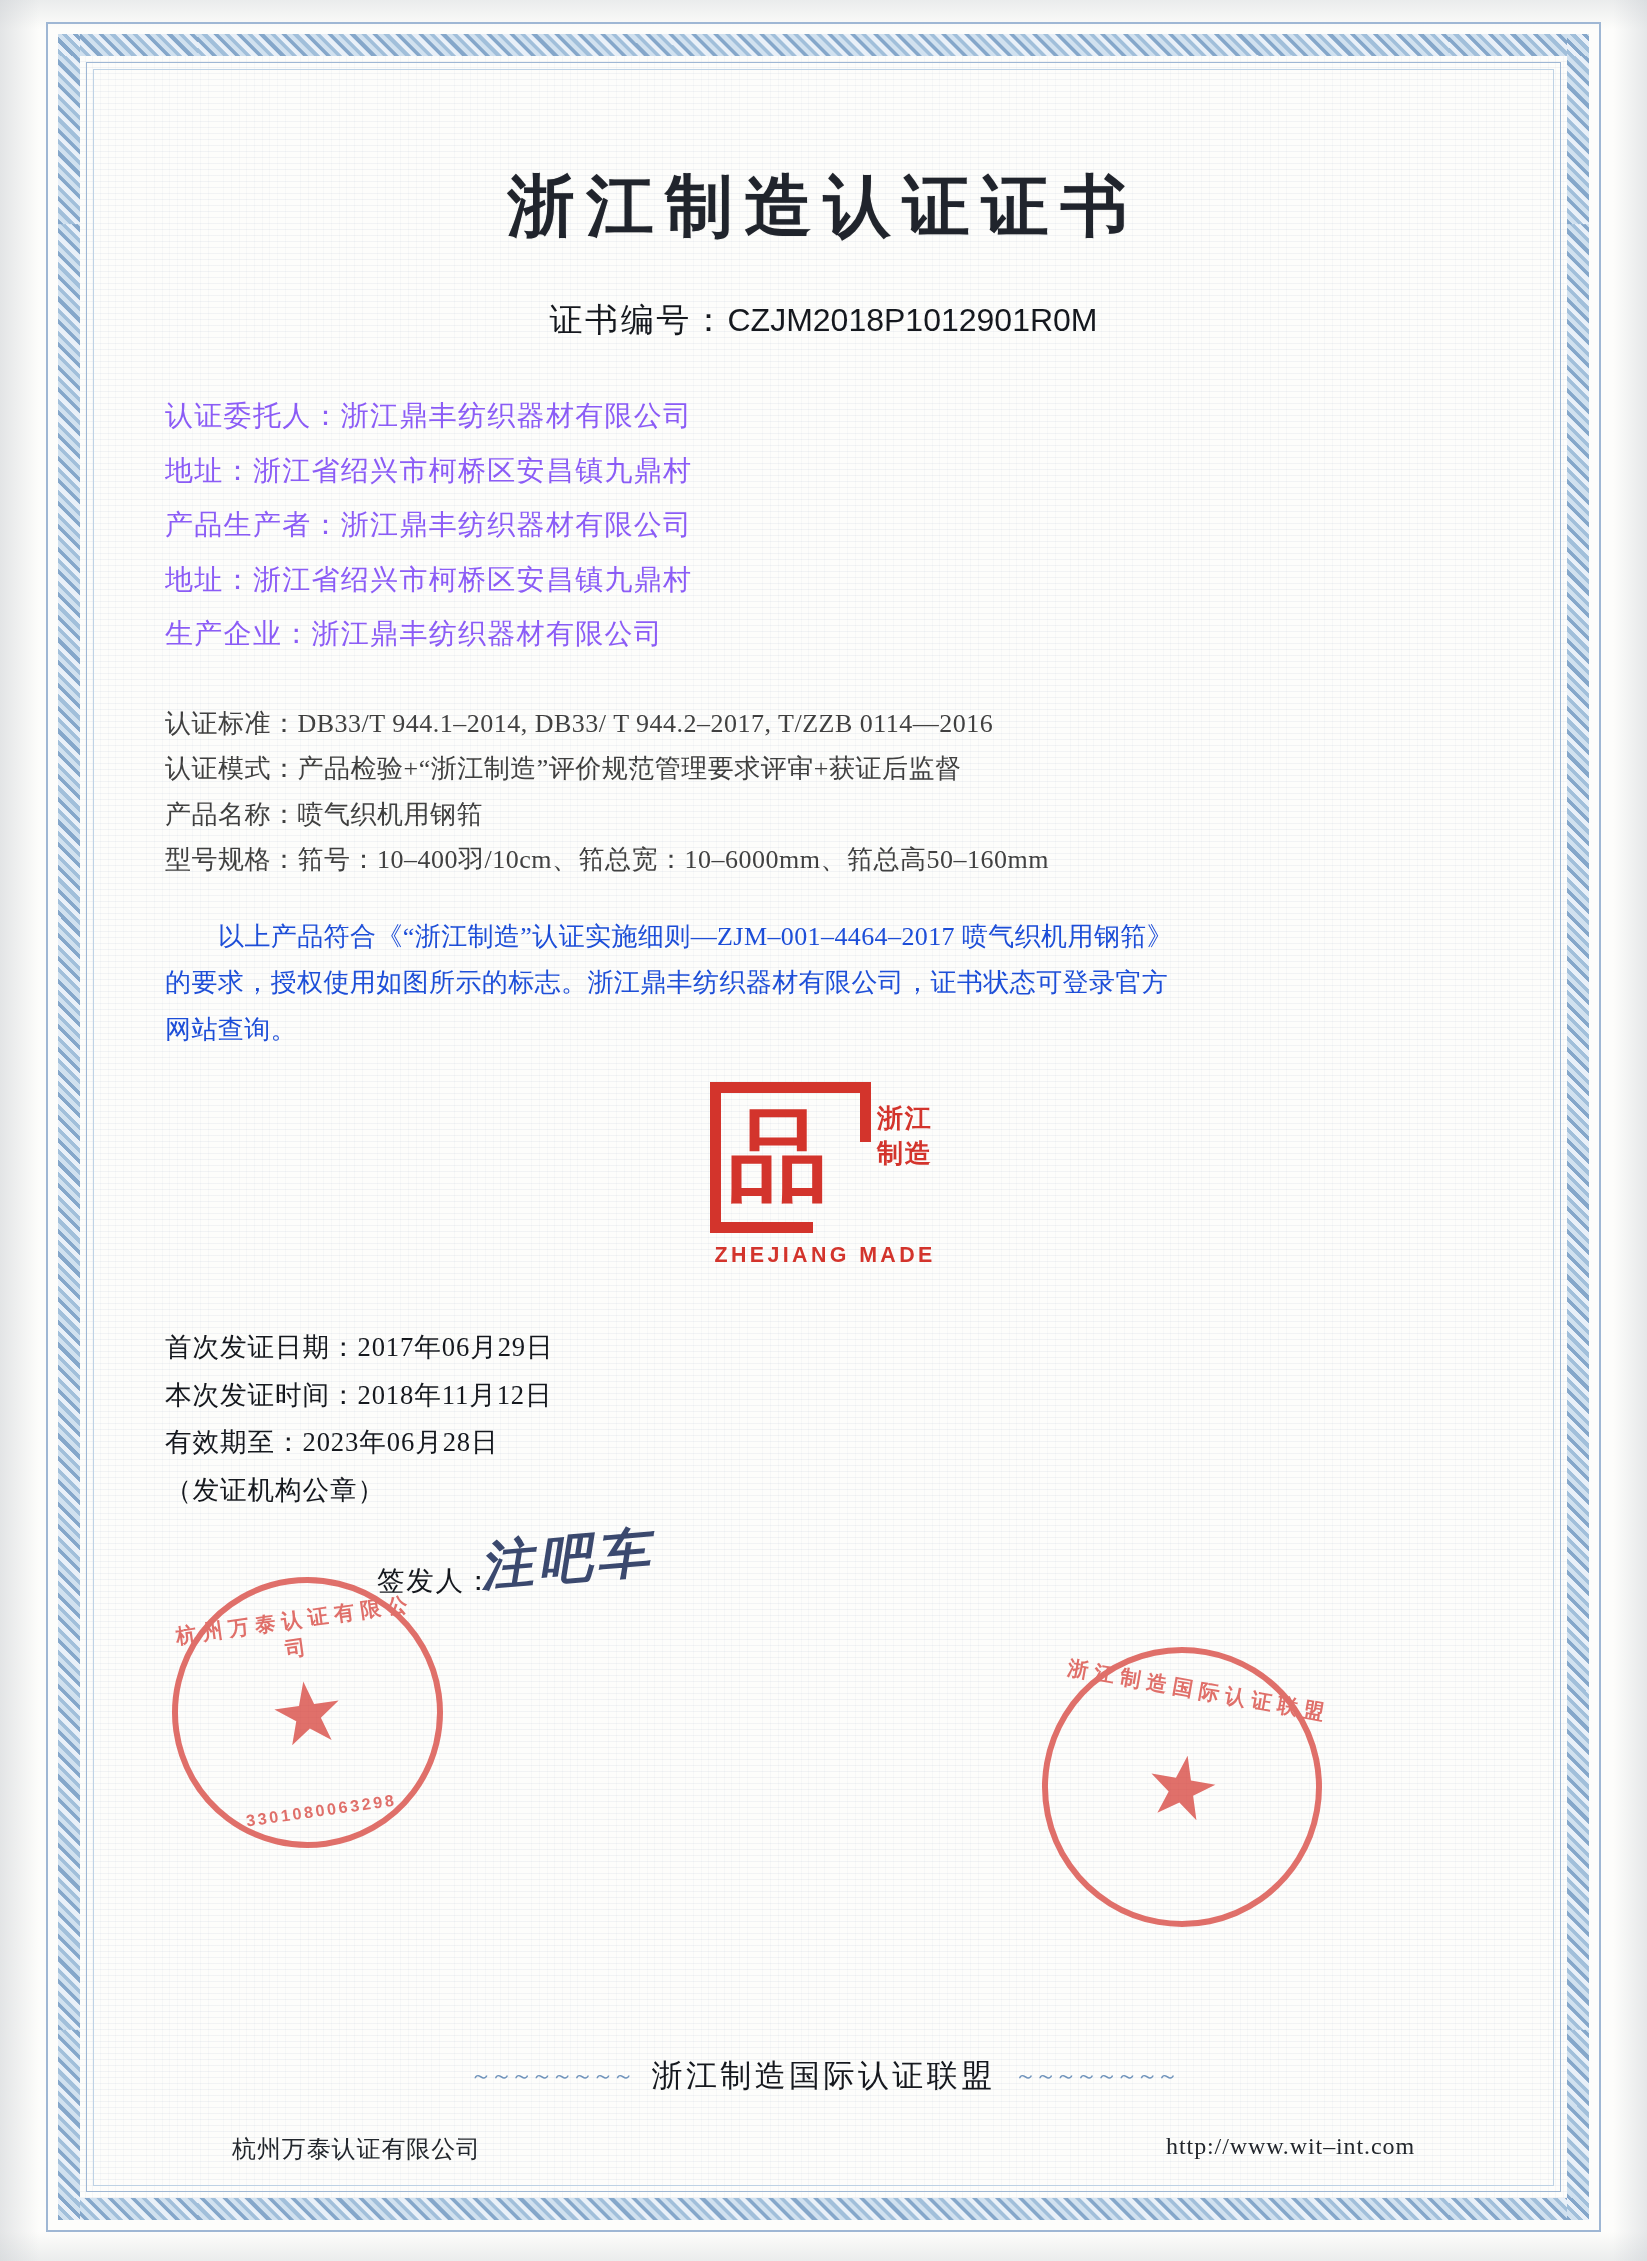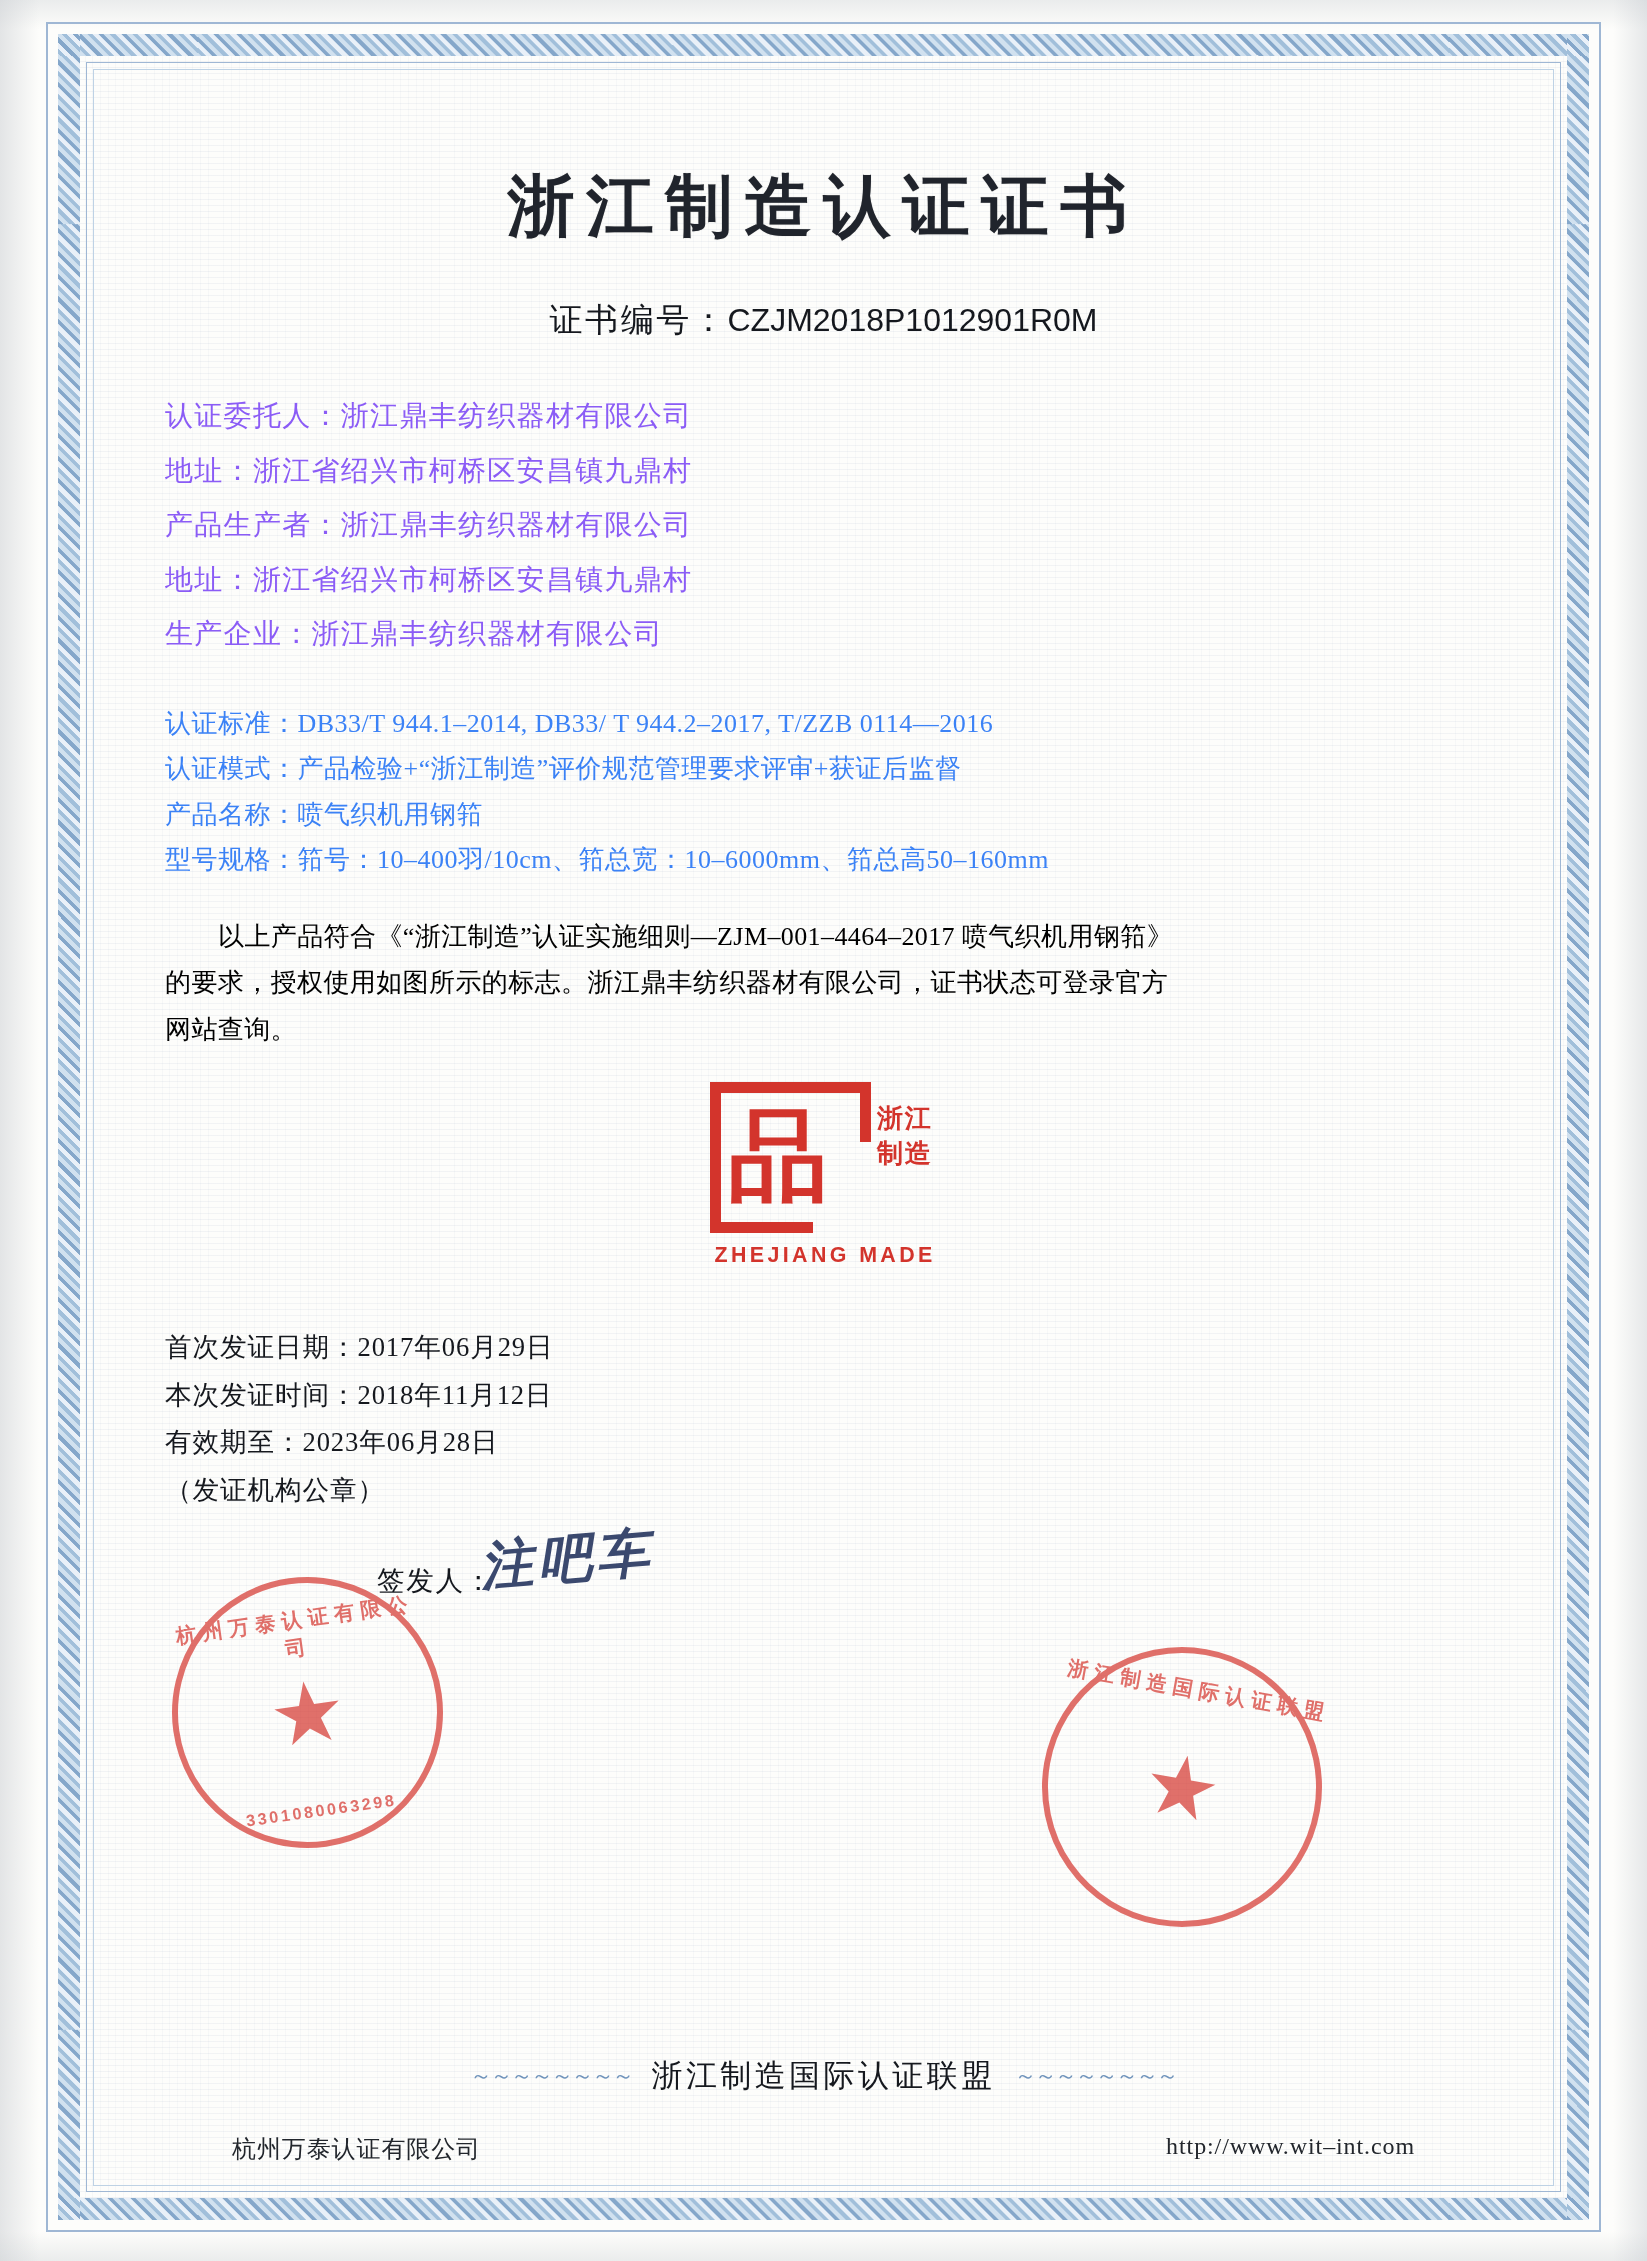--- a/index.html
+++ b/index.html
@@ -103,32 +103,32 @@
     letter-spacing: 1.3px;
     white-space: nowrap;
   }
 
   .spec-block {
     margin-top: 39px;
     padding-left: 45px;
   }
   .spec-row {
     font-size: 26px;
-    color: #3b82f6;
+    color: #404040;
     line-height: 1.75;
     letter-spacing: 0.5px;
     white-space: nowrap;
   }
 
   .statement {
     margin-top: 31px;
     padding-left: 45px;
     padding-right: 29px;
     font-size: 26px;
-    color: #000000;
+    color: #1d4ed8;
     line-height: 1.78;
     letter-spacing: 0.4px;
     text-align: justify;
   }
   .statement .indent { display: inline-block; width: 53px; }
 
   
   .logo-wrap {
     margin-top: 26px;
     display: flex;

